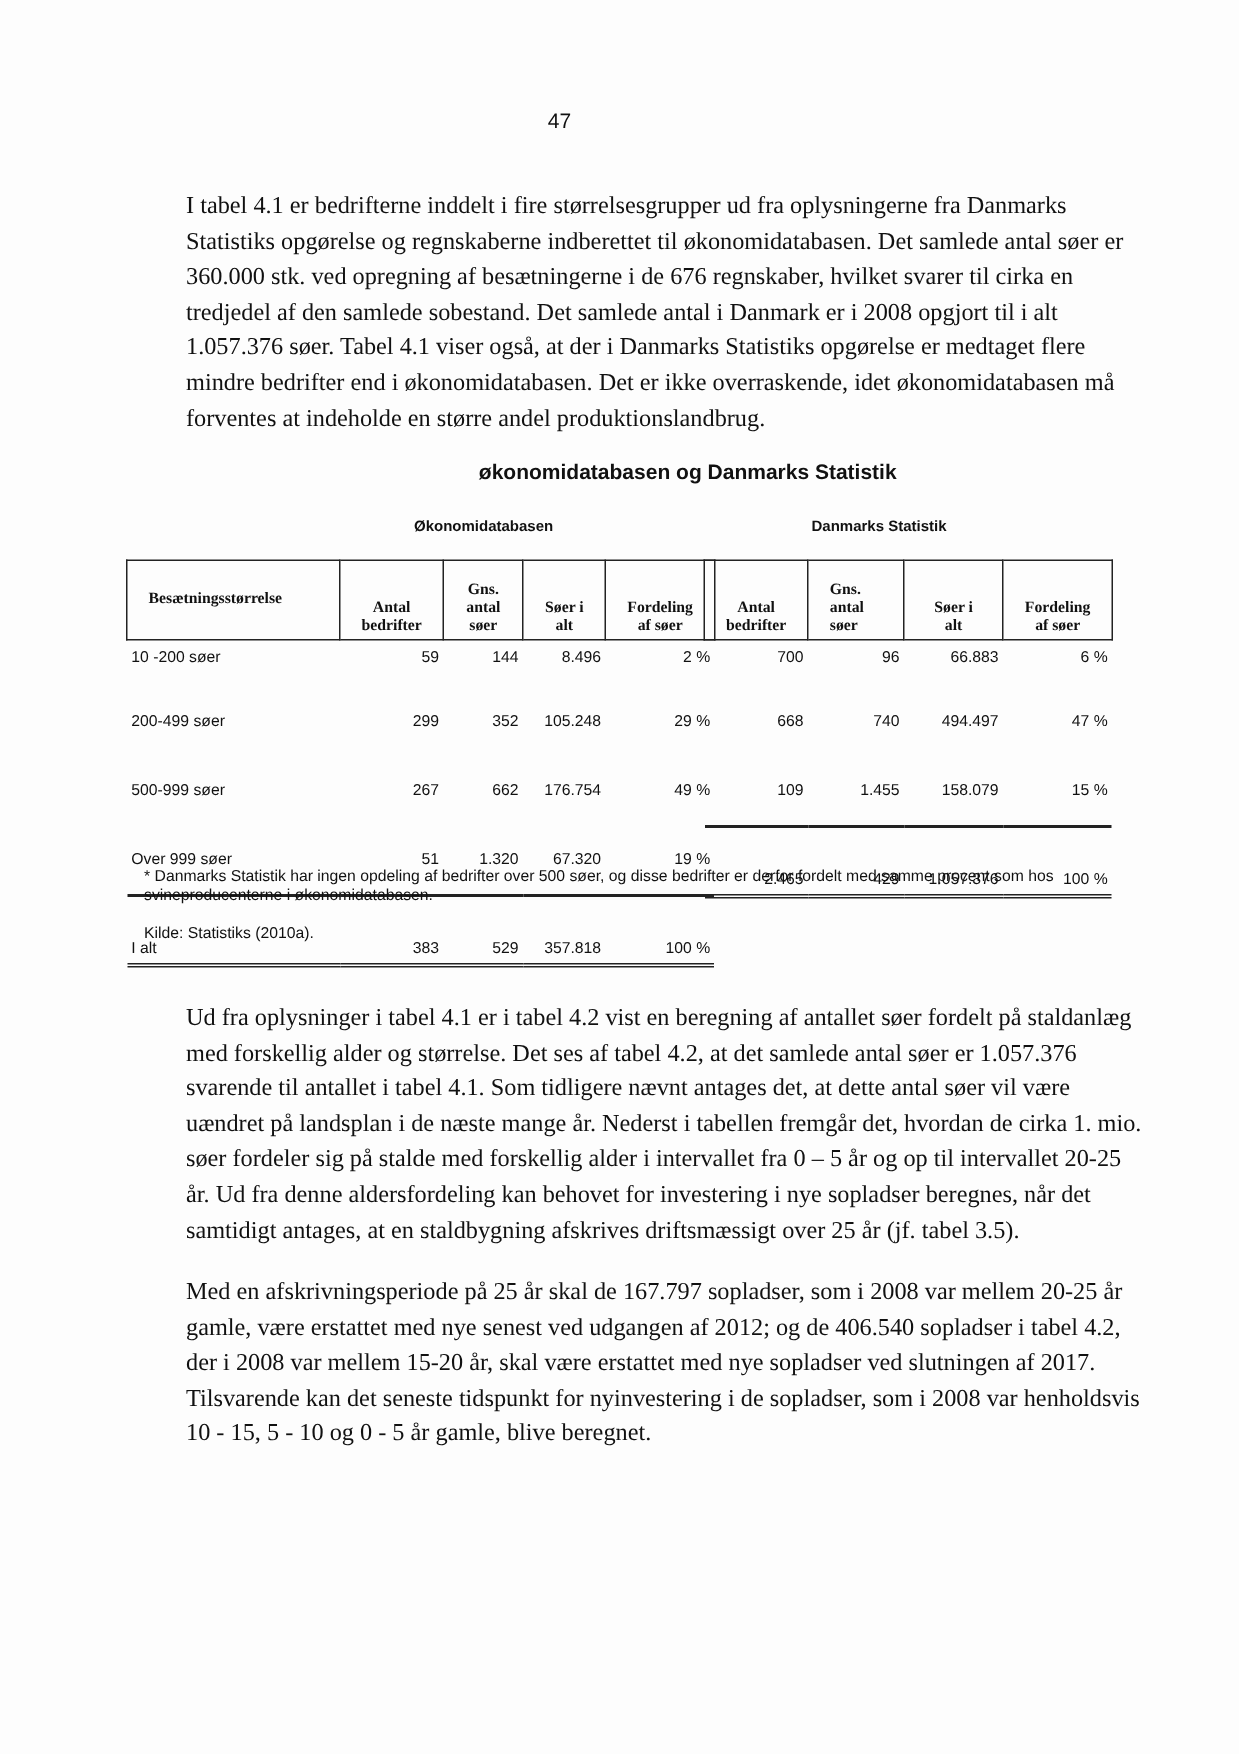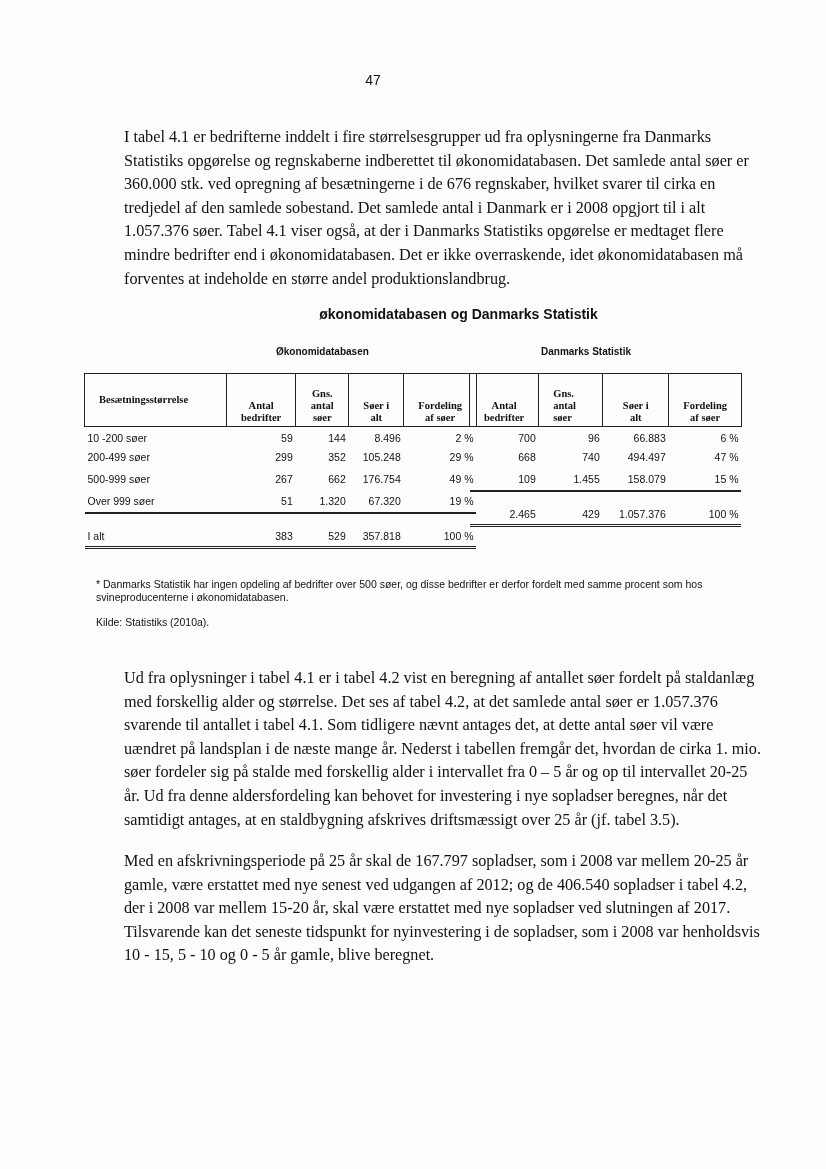--- a/index.html
+++ b/index.html
@@ -16,21 +16,21 @@
   .caption .line2 { display: block; padding-left: 37px; text-align: center; }
   .group-head { position: absolute; top: 346px; font-family: "Liberation Sans", sans-serif; font-weight: bold;
     font-size: 10px; }
   #gh1 { left: 276px; }
   #gh2 { left: 541px; }
   table { position: absolute; border-collapse: collapse; font-family: "Liberation Sans", sans-serif; font-size: 10.5px; }
   #tbl-left { left: 84px; top: 373px; }
   #tbl-right { left: 469px; top: 373px; }
   th { font-weight: bold; border: 1px solid #222; padding: 2px 14px; vertical-align: bottom; line-height: 12px; height: 53px; box-sizing: border-box; font-family: Liberation Serif, serif; }
   th.c { text-align: center; }
-  td { padding: 0 3px; height: 22px; text-align: right; white-space: nowrap; }
+  td { padding: 12px 3px; height: 22px; text-align: right; white-space: nowrap; }
   td.l { text-align: left; }
   tr.first td { padding-top: 3px; height: 16px; }
   tr.total td { border-top: 2px solid #222; height: 28px; vertical-align: bottom; padding-bottom: 2px; }
   tr.endrule td { border-bottom: 3px double #222; height: 2px; padding: 0; }
   .footnote { position: absolute; left: 84px; top: 566px; width: 680px; font-family: "Liberation Sans", sans-serif;
     font-size: 10.5px; line-height: 13px; }
   .footnote div { margin: 12px; }
 </style>
 </head>
 <body>

